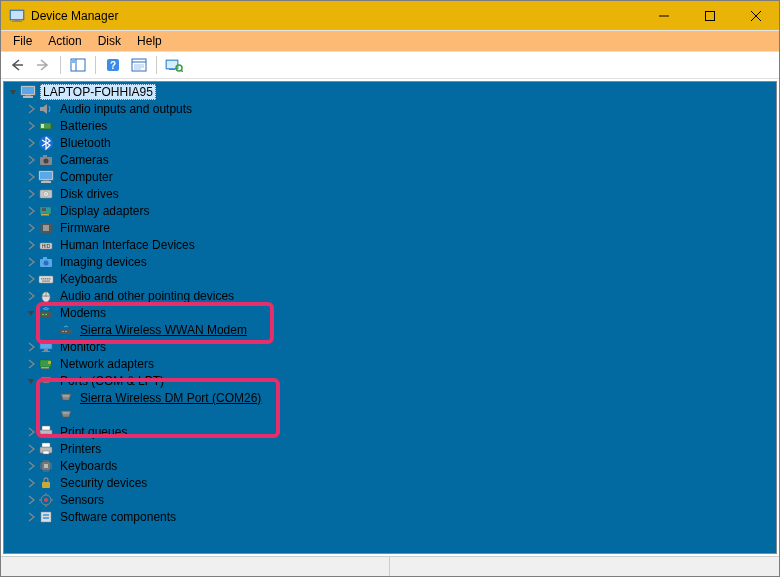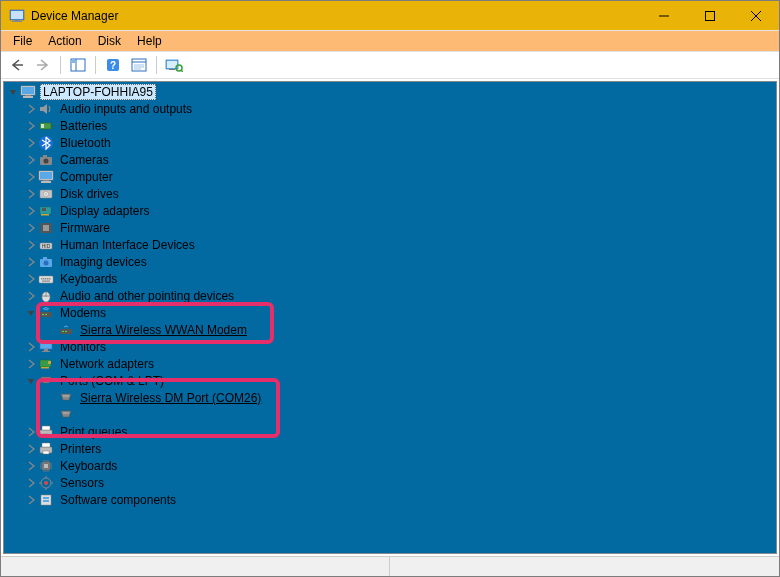--- a/index.html
+++ b/index.html
@@ -656,20 +656,36 @@
             </li>
         <li>
               <div class="node indent-1">
           <span class="expander">
                   <svg width="10" height="10" viewBox="0 0 10 10">
                     <path d="M3 1 L8 5 L3 9" fill="none" stroke="#888" stroke-width="1.3"></path>
                   </svg>
                 </span>
           <span class="icon-slot">
                   <svg width="16" height="16" viewBox="0 0 16 16">
+                    <rect x="4" y="7" width="8" height="6" rx="1" fill="#c8a838"></rect>
+                    <path d="M6 7 V5 Q6 3 8 3 Q10 3 10 5 V7" fill="none" stroke="#888" stroke-width="1.3"></path>
+                  </svg>
+                </span>
+          <span class="label">Security devices</span>
+        </div>
+            </li>
+        <li>
+              <div class="node indent-1">
+          <span class="expander">
+                  <svg width="10" height="10" viewBox="0 0 10 10">
+                    <path d="M3 1 L8 5 L3 9" fill="none" stroke="#888" stroke-width="1.3"></path>
+                  </svg>
+                </span>
+          <span class="icon-slot">
+                  <svg width="16" height="16" viewBox="0 0 16 16">
                     <circle cx="8" cy="8" r="5" fill="none" stroke="#888" stroke-width="1"></circle>
                     <circle cx="8" cy="8" r="2" fill="#d84a4a"></circle>
                     <line x1="8" y1="1" x2="8" y2="3" stroke="#888"></line>
                     <line x1="8" y1="13" x2="8" y2="15" stroke="#888"></line>
                     <line x1="1" y1="8" x2="3" y2="8" stroke="#888"></line>
                     <line x1="13" y1="8" x2="15" y2="8" stroke="#888"></line>
                   </svg>
                 </span>
           <span class="label">Sensors</span>
         </div>

